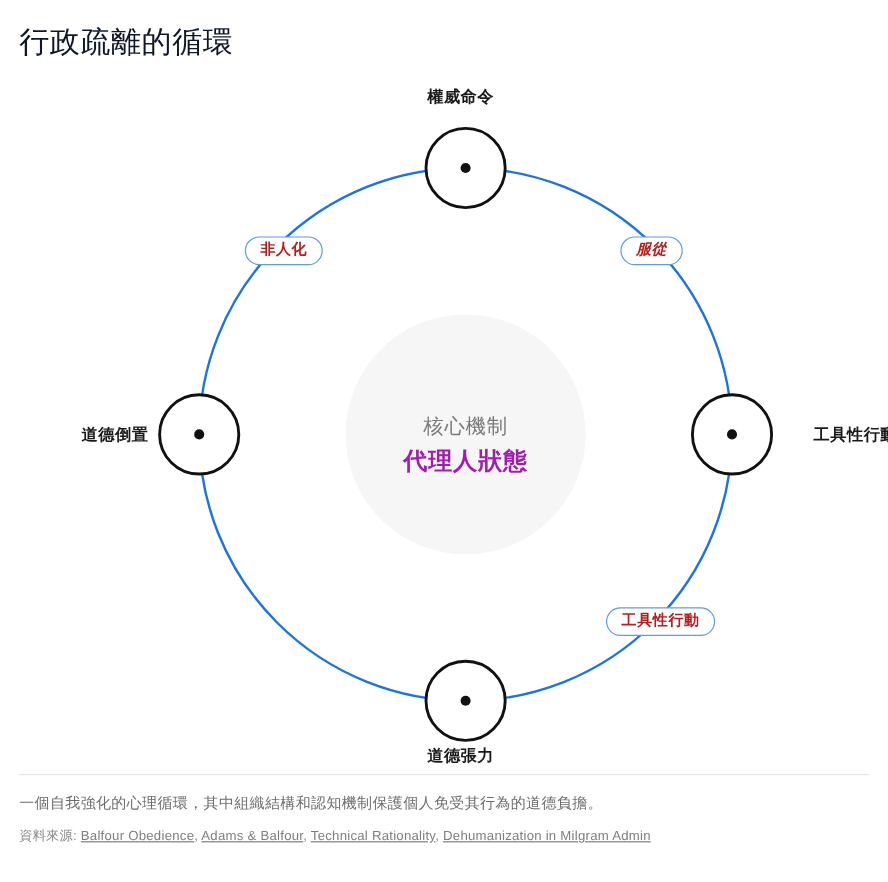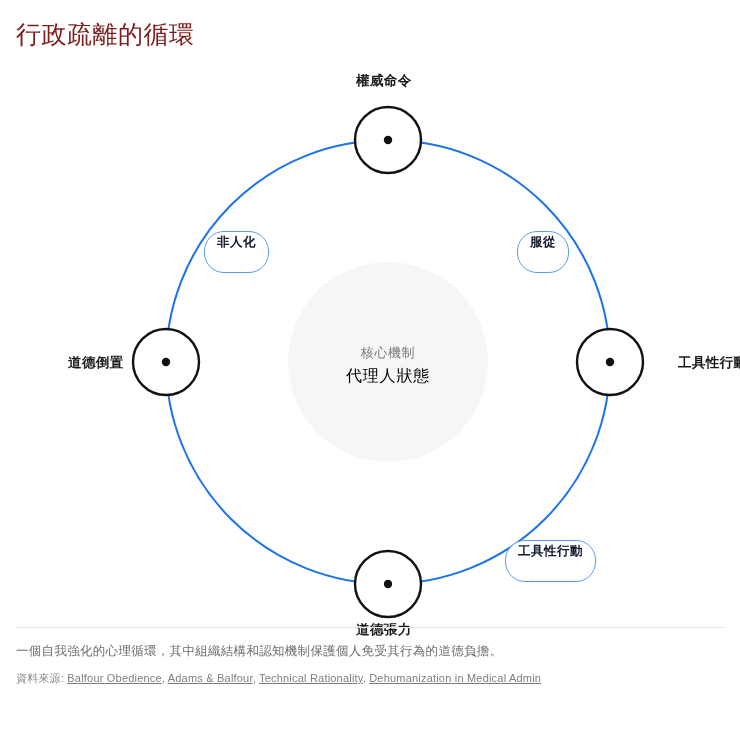--- a/index.html
+++ b/index.html
@@ -19,21 +19,21 @@
     position: absolute;
     inset: 0;
   }
   .page-title {
     position: absolute;
     left: 16px;
     top: 18px;
     font-size: 25px;
     font-weight: 400;
     letter-spacing: 0.5px;
-    color: #7f1d1d;
+    color: #0f172a;
     white-space: nowrap;
   }
   .diagram-stage {
     position: absolute;
     left: 0;
     top: 62px;
     width: 740px;
     height: 580px;
   }
   .diagram-svg {
@@ -47,45 +47,44 @@
     font-weight: 700;
     color: #1a1a1a;
     white-space: nowrap;
     letter-spacing: 0.4px;
   }
   .edge-pill {
     position: absolute;
     border: 1.3px solid #5b9cf0;
     border-radius: 20px;
     background: #ffffff;
-    color: #0f172a;
+    color: #b91c1c;
     font-size: 12.5px;
     font-weight: 700;
     letter-spacing: 0.5px;
-    padding: 4px 12px 22px 12px;
+    padding: 4px 12px 4px 12px;
     white-space: nowrap;
     line-height: 1.1;
-    margin-top: 34px;
   }
   .hub-text {
     position: absolute;
     text-align: center;
     width: 260px;
     white-space: nowrap;
   }
   .hub-kicker {
-    font-size: 13px;
+    font-size: 17px;
     color: #7a7a7a;
     letter-spacing: 0.6px;
     margin-bottom: 4px;
   }
   .hub-title {
-    font-size: 16px;
-    font-weight: 400;
-    color: #000000;
+    font-size: 20px;
+    font-weight: 700;
+    color: #a21caf;
     letter-spacing: 0.8px;
   }
   .footer {
     position: absolute;
     left: 0;
     right: 0;
     bottom: 0;
     padding: 0 16px;
   }
   .footer-divider {
@@ -149,33 +148,33 @@
 
       <circle cx="166" cy="300" r="33" fill="#ffffff" stroke="#111111" stroke-width="2.4"></circle>
       <circle cx="166" cy="300" r="4.2" fill="#111111"></circle>
     </svg>
 
     <div class="node-label" style="left:356px; top:10px;">權威命令</div>
     <div class="node-label" style="left:654px; top:292px;margin-left:24px;">工具性行動</div>
     <div class="node-label" style="left:356px; top:559px;">道德張力</div>
     <div class="node-label" style="left:68px; top:292px;">道德倒置</div>
 
-    <div class="edge-pill" style="left:517px; top:135px;">服從</div>
+    <div class="edge-pill" style="left:517px; top:135px;font-style:italic;">服從</div>
     <div class="edge-pill" style="left:505px; top:444px;">工具性行動</div>
     <div class="edge-pill" style="left:204px; top:135px;">非人化</div>
 
     <div class="hub-text" style="left:258px; top:282px;">
       <div class="hub-kicker">核心機制</div>
       <div class="hub-title">代理人狀態</div>
     </div>
 
   </div>
 
-  <div class="footer" style="height:108px;">
+  <div class="footer" style="height:90px;">
     <div class="footer-divider"></div>
     <div class="footer-caption">一個自我強化的心理循環，其中組織結構和認知機制保護個人免受其行為的道德負擔。</div>
     <div class="footer-sources">
       <span>資料來源:</span>
-      <span id="source-links"> <span class="src-link">Balfour Obedience</span><span class="src-sep">, </span><span class="src-link">Adams &amp; Balfour</span><span class="src-sep">, </span><span class="src-link">Technical Rationality</span><span class="src-sep">, </span><span class="src-link">Dehumanization in Medical Admin</span></span>
+      <span id="source-links"> <span class="src-link">Balfour Obedience</span><span class="src-sep">, </span><span class="src-link">Adams &amp; Balfour</span><span class="src-sep">, </span><span class="src-link">Technical Rationality</span><span class="src-sep">, </span><span class="src-link">Dehumanization in Milgram Admin</span></span>
     </div>
   </div>
 
 </div>
 
 </body></html>

